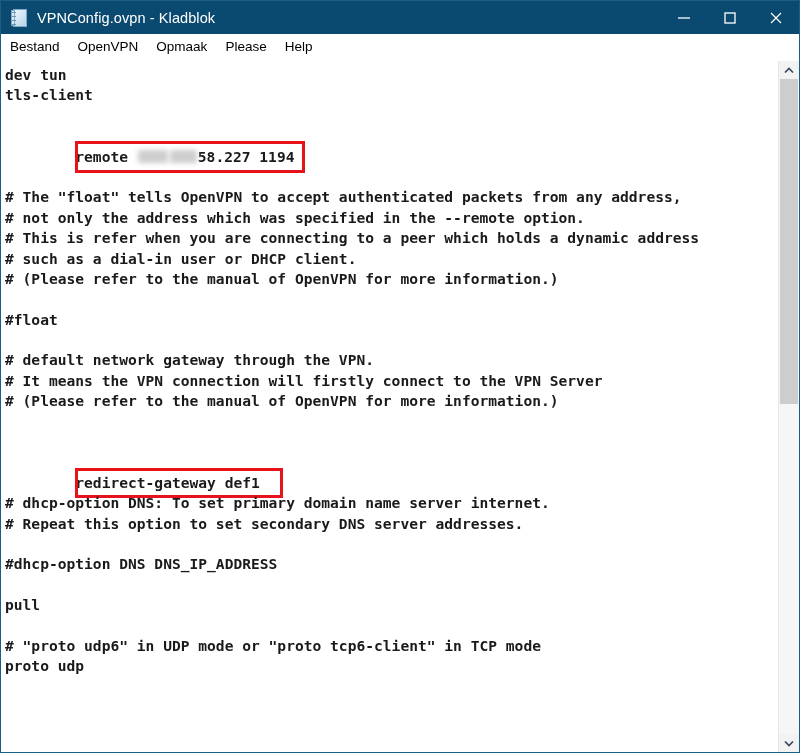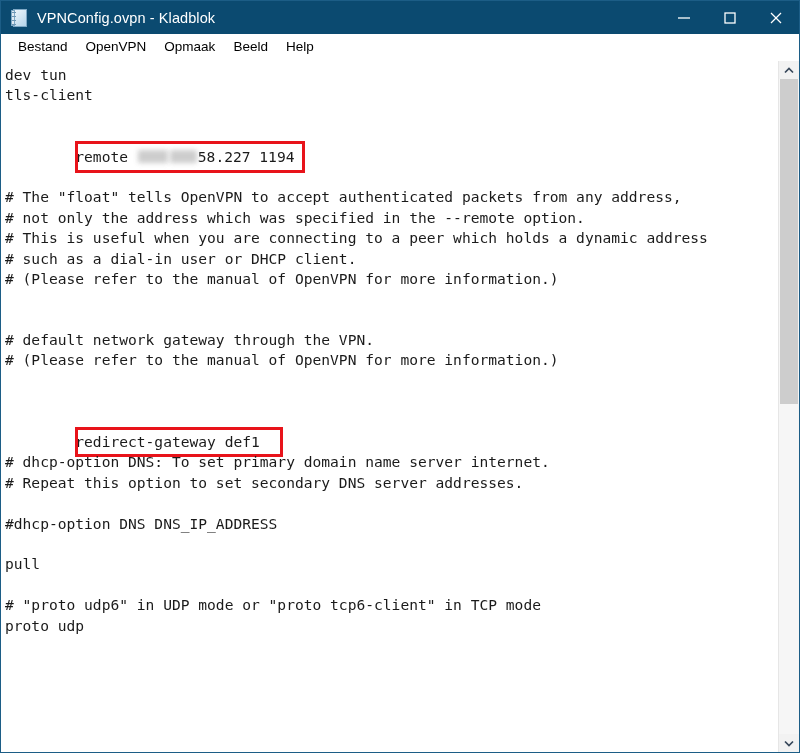--- a/index.html
+++ b/index.html
@@ -98,38 +98,38 @@
   }
   .wc-btn svg { display: block; }
 
   
   #menubar {
     height: 26px;
     flex: 0 0 26px;
     background: #ffffff;
     display: flex;
     align-items: center;
-    padding-left: 8px;
     border-bottom: 1px solid #ffffff;
   }
   .menu-item {
     font-size: 13.5px;
     color: #000000;
     padding: 2px 9px 3px 9px;
     white-space: nowrap;
     cursor: default;
     font-family: "Liberation Sans", sans-serif;
   }
 
   
   #content-row {
     flex: 1 1 auto;
     display: flex;
     min-height: 0;
     background: #d946ef;
+    font-weight: bold;
   }
   #textarea {
     flex: 1 1 auto;
     position: relative;
     overflow: hidden;
     padding: 4px 0 0 4px;
     box-sizing: border-box;
     background: #ffffff;
   }
   .line {
@@ -251,49 +251,51 @@
           <line x1="12" y1="2" x2="2" y2="12" stroke="#ffffff" stroke-width="1.3"></line>
         </svg>
       </div>
     </div>
   </div>
 
   <div id="menubar">
     <div class="menu-item">Bestand</div>
     <div class="menu-item">OpenVPN</div>
     <div class="menu-item">Opmaak</div>
-    <div class="menu-item">Beeld</div>
+    <div class="menu-item">Please</div>
     <div class="menu-item">Help</div>
   </div>
 
   <div id="content-row">
 
     <div id="textarea">
 
       <div class="line">dev tun</div>
       <div class="line">tls-client</div>
       <div class="line blank">&nbsp;</div>
 
       <div class="line">
         <span class="boxwrap"><span>remote</span><span>&nbsp;</span><span class="redact r1"></span><span class="redact r2"></span><span>58.227</span><span>&nbsp;</span><span>1194</span><span class="redbox" id="redbox-remote" style="border-color: rgb(232, 19, 26);"></span></span>
       </div>
 
       <div class="line blank">&nbsp;</div>
       <div class="line blank">&nbsp;</div>
 
       <div class="line"># The "float" tells OpenVPN to accept authenticated packets from any address,</div>
       <div class="line"># not only the address which was specified in the --remote option.</div>
-      <div class="line"># This is useful when you are connecting to a peer which holds a dynamic address</div>
+      <div class="line"># This is refer when you are connecting to a peer which holds a dynamic address</div>
       <div class="line"># such as a dial-in user or DHCP client.</div>
       <div class="line"># (Please refer to the manual of OpenVPN for more information.)</div>
 
       <div class="line blank">&nbsp;</div>
+      <div class="line">#float</div>
       <div class="line blank">&nbsp;</div>
 
       <div class="line"># default network gateway through the VPN.</div>
+      <div class="line"># It means the VPN connection will firstly connect to the VPN Server</div>
       <div class="line"># (Please refer to the manual of OpenVPN for more information.)</div>
 
       <div class="line blank">&nbsp;</div>
       <div class="line blank">&nbsp;</div>
 
       <div class="line">
         <span class="boxwrap"><span>redirect-gateway def1</span><span class="redbox" id="redbox-redirect" style="border-color: rgb(232, 19, 26);"></span></span>
       </div>
 
       <div class="line blank">&nbsp;</div>

